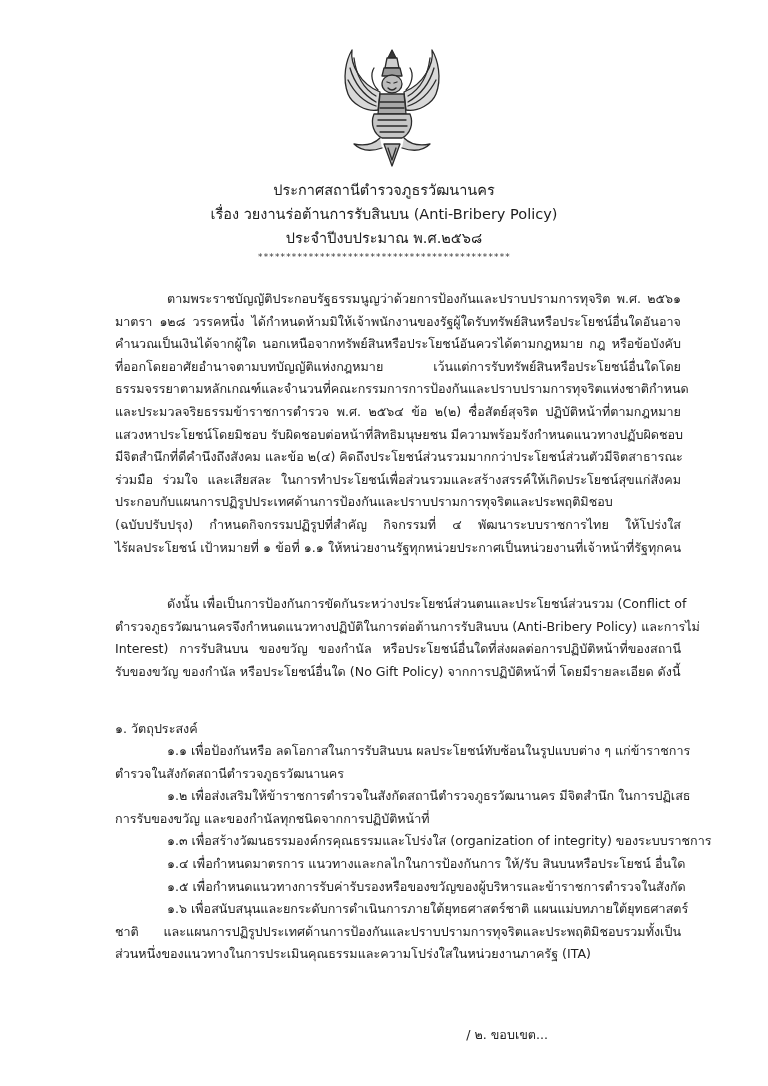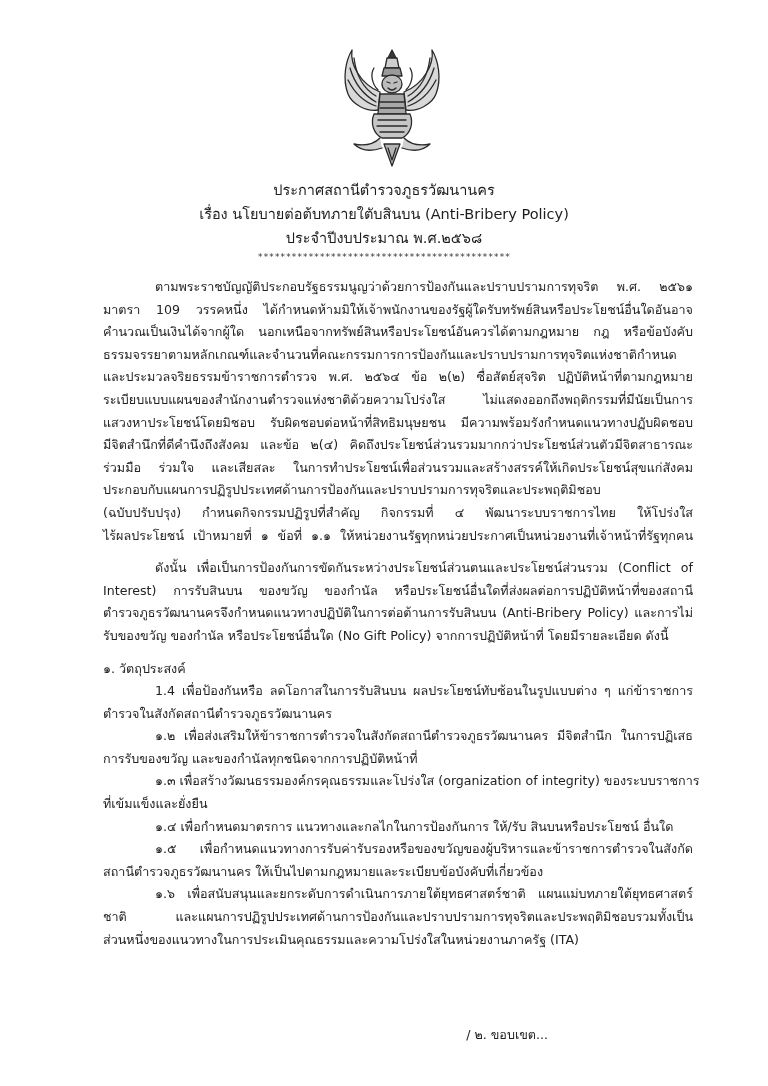--- a/index.html
+++ b/index.html
@@ -53,21 +53,21 @@
   .body {
     position: absolute;
     left: 103px;
     top: 276px;
     width: 590px;
     font-size: 12.6px;
     line-height: 22.6px;
     color: #222;
   }
   .para {
-    margin: 0;
+    margin: 12px;
     text-align: justify;
     text-align-last: left;
   }
   .para .ln {
     display: block;
     white-space: nowrap;
     text-align: justify;
     text-align-last: justify;
   }
   .para .ln.last { text-align-last: left; }
@@ -122,70 +122,68 @@
       <path d="M50 94 C44 100 34 102 24 100 C30 106 40 108 52 104" fill="#d0d0d0"></path>
       <path d="M74 94 C80 100 90 102 100 100 C94 106 84 108 72 104" fill="#d0d0d0"></path>
 
       <path d="M54 100 L62 122 L70 100 Z" fill="#b4b4b4"></path>
       <path d="M58 104 L62 116 L66 104"></path>
     </g>
   </svg>
 
   <div class="header" style="top:178px;">
     <span class="line">ประกาศสถานีตำรวจภูธรวัฒนานคร</span>
-    <span class="line">เรื่อง นโยบายต่อต้บทภายใตับสินบน (Anti-Bribery Policy)</span>
+    <span class="line">เรื่อง วยงานร่อต้านการรับสินบน (Anti-Bribery Policy)</span>
     <span class="line">ประจำปีงบประมาณ พ.ศ.๒๕๖๘</span>
   </div>
 
   <div class="stars">*********************************************</div>
 
   <div class="body">
 
     <div class="para">
       <span class="ln first">ตามพระราชบัญญัติประกอบรัฐธรรมนูญว่าด้วยการป้องกันและปราบปรามการทุจริต พ.ศ. ๒๕๖๑</span>
-      <span class="ln">มาตรา 109 วรรคหนึ่ง ได้กำหนดห้ามมิให้เจ้าพนักงานของรัฐผู้ใดรับทรัพย์สินหรือประโยชน์อื่นใดอันอาจ</span>
+      <span class="ln">มาตรา ๑๒๘ วรรคหนึ่ง ได้กำหนดห้ามมิให้เจ้าพนักงานของรัฐผู้ใดรับทรัพย์สินหรือประโยชน์อื่นใดอันอาจ</span>
       <span class="ln">คำนวณเป็นเงินได้จากผู้ใด นอกเหนือจากทรัพย์สินหรือประโยชน์อันควรได้ตามกฎหมาย กฎ หรือข้อบังคับ</span>
+      <span class="ln">ที่ออกโดยอาศัยอำนาจตามบทบัญญัติแห่งกฎหมาย เว้นแต่การรับทรัพย์สินหรือประโยชน์อื่นใดโดย</span>
       <span class="ln">ธรรมจรรยาตามหลักเกณฑ์และจำนวนที่คณะกรรมการการป้องกันและปราบปรามการทุจริตแห่งชาติกำหนด</span>
       <span class="ln">และประมวลจริยธรรมข้าราชการตำรวจ พ.ศ. ๒๕๖๔ ข้อ ๒(๒) ซื่อสัตย์สุจริต ปฏิบัติหน้าที่ตามกฎหมาย</span>
-      <span class="ln">ระเบียบแบบแผนของสำนักงานตำรวจแห่งชาติด้วยความโปร่งใส ไม่แสดงออกถึงพฤติกรรมที่มีนัยเป็นการ</span>
       <span class="ln">แสวงหาประโยชน์โดยมิชอบ รับผิดชอบต่อหน้าที่สิทธิมนุษยชน มีความพร้อมรังกำหนดแนวทางปฏับผิดชอบ</span>
       <span class="ln">มีจิตสำนึกที่ดีคำนึงถึงสังคม และข้อ ๒(๔) คิดถึงประโยชน์ส่วนรวมมากกว่าประโยชน์ส่วนตัวมีจิตสาธารณะ</span>
       <span class="ln">ร่วมมือ ร่วมใจ และเสียสละ ในการทำประโยชน์เพื่อส่วนรวมและสร้างสรรค์ให้เกิดประโยชน์สุขแก่สังคม</span>
       <span class="ln">ประกอบกับแผนการปฏิรูปประเทศด้านการป้องกันและปราบปรามการทุจริตและประพฤติมิชอบ</span>
       <span class="ln">(ฉบับปรับปรุง) กำหนดกิจกรรมปฏิรูปที่สำคัญ กิจกรรมที่ ๔ พัฒนาระบบราชการไทย ให้โปร่งใส</span>
       <span class="ln">ไร้ผลประโยชน์ เป้าหมายที่ ๑ ข้อที่ ๑.๑ ให้หน่วยงานรัฐทุกหน่วยประกาศเป็นหน่วยงานที่เจ้าหน้าที่รัฐทุกคน</span>
     </div>
 
     <div class="gap"></div>
 
     <div class="para">
       <span class="ln first">ดังนั้น เพื่อเป็นการป้องกันการขัดกันระหว่างประโยชน์ส่วนตนและประโยชน์ส่วนรวม (Conflict of</span>
+      <span class="ln">ตำรวจภูธรวัฒนานครจึงกำหนดแนวทางปฏิบัติในการต่อต้านการรับสินบน (Anti-Bribery Policy) และการไม่</span>
       <span class="ln">Interest) การรับสินบน ของขวัญ ของกำนัล หรือประโยชน์อื่นใดที่ส่งผลต่อการปฏิบัติหน้าที่ของสถานี</span>
-      <span class="ln">ตำรวจภูธรวัฒนานครจึงกำหนดแนวทางปฏิบัติในการต่อต้านการรับสินบน (Anti-Bribery Policy) และการไม่</span>
       <span class="ln last">รับของขวัญ ของกำนัล หรือประโยชน์อื่นใด (No Gift Policy) จากการปฏิบัติหน้าที่ โดยมีรายละเอียด ดังนี้</span>
     </div>
 
     <div class="gap"></div>
 
     <div class="para">
       <span class="section-heading">๑. วัตถุประสงค์</span>
 
-      <span class="ln first">1.4 เพื่อป้องกันหรือ ลดโอกาสในการรับสินบน ผลประโยชน์ทับซ้อนในรูปแบบต่าง ๆ แก่ข้าราชการ</span>
+      <span class="ln first">๑.๑ เพื่อป้องกันหรือ ลดโอกาสในการรับสินบน ผลประโยชน์ทับซ้อนในรูปแบบต่าง ๆ แก่ข้าราชการ</span>
       <span class="ln last">ตำรวจในสังกัดสถานีตำรวจภูธรวัฒนานคร</span>
 
       <span class="ln first">๑.๒ เพื่อส่งเสริมให้ข้าราชการตำรวจในสังกัดสถานีตำรวจภูธรวัฒนานคร มีจิตสำนึก ในการปฏิเสธ</span>
       <span class="ln last">การรับของขวัญ และของกำนัลทุกชนิดจากการปฏิบัติหน้าที่</span>
 
       <span class="ln first">๑.๓ เพื่อสร้างวัฒนธรรมองค์กรคุณธรรมและโปร่งใส (organization of integrity) ของระบบราชการ</span>
-      <span class="ln last">ที่เข้มแข็งและยั่งยืน</span>
 
       <span class="ln first last">๑.๔ เพื่อกำหนดมาตรการ แนวทางและกลไกในการป้องกันการ ให้/รับ สินบนหรือประโยชน์ อื่นใด</span>
 
       <span class="ln first">๑.๕ เพื่อกำหนดแนวทางการรับค่ารับรองหรือของขวัญของผู้บริหารและข้าราชการตำรวจในสังกัด</span>
-      <span class="ln last">สถานีตำรวจภูธรวัฒนานคร ให้เป็นไปตามกฎหมายและระเบียบข้อบังคับที่เกี่ยวข้อง</span>
 
       <span class="ln first">๑.๖ เพื่อสนับสนุนและยกระดับการดำเนินการภายใต้ยุทธศาสตร์ชาติ แผนแม่บทภายใต้ยุทธศาสตร์</span>
       <span class="ln">ชาติ และแผนการปฏิรูปประเทศด้านการป้องกันและปราบปรามการทุจริตและประพฤติมิชอบรวมทั้งเป็น</span>
       <span class="ln last">ส่วนหนึ่งของแนวทางในการประเมินคุณธรรมและความโปร่งใสในหน่วยงานภาครัฐ (ITA)</span>
     </div>
   </div>
 
   <div class="footer-next">/ ๒. ขอบเขต...</div>
 </div>
 

